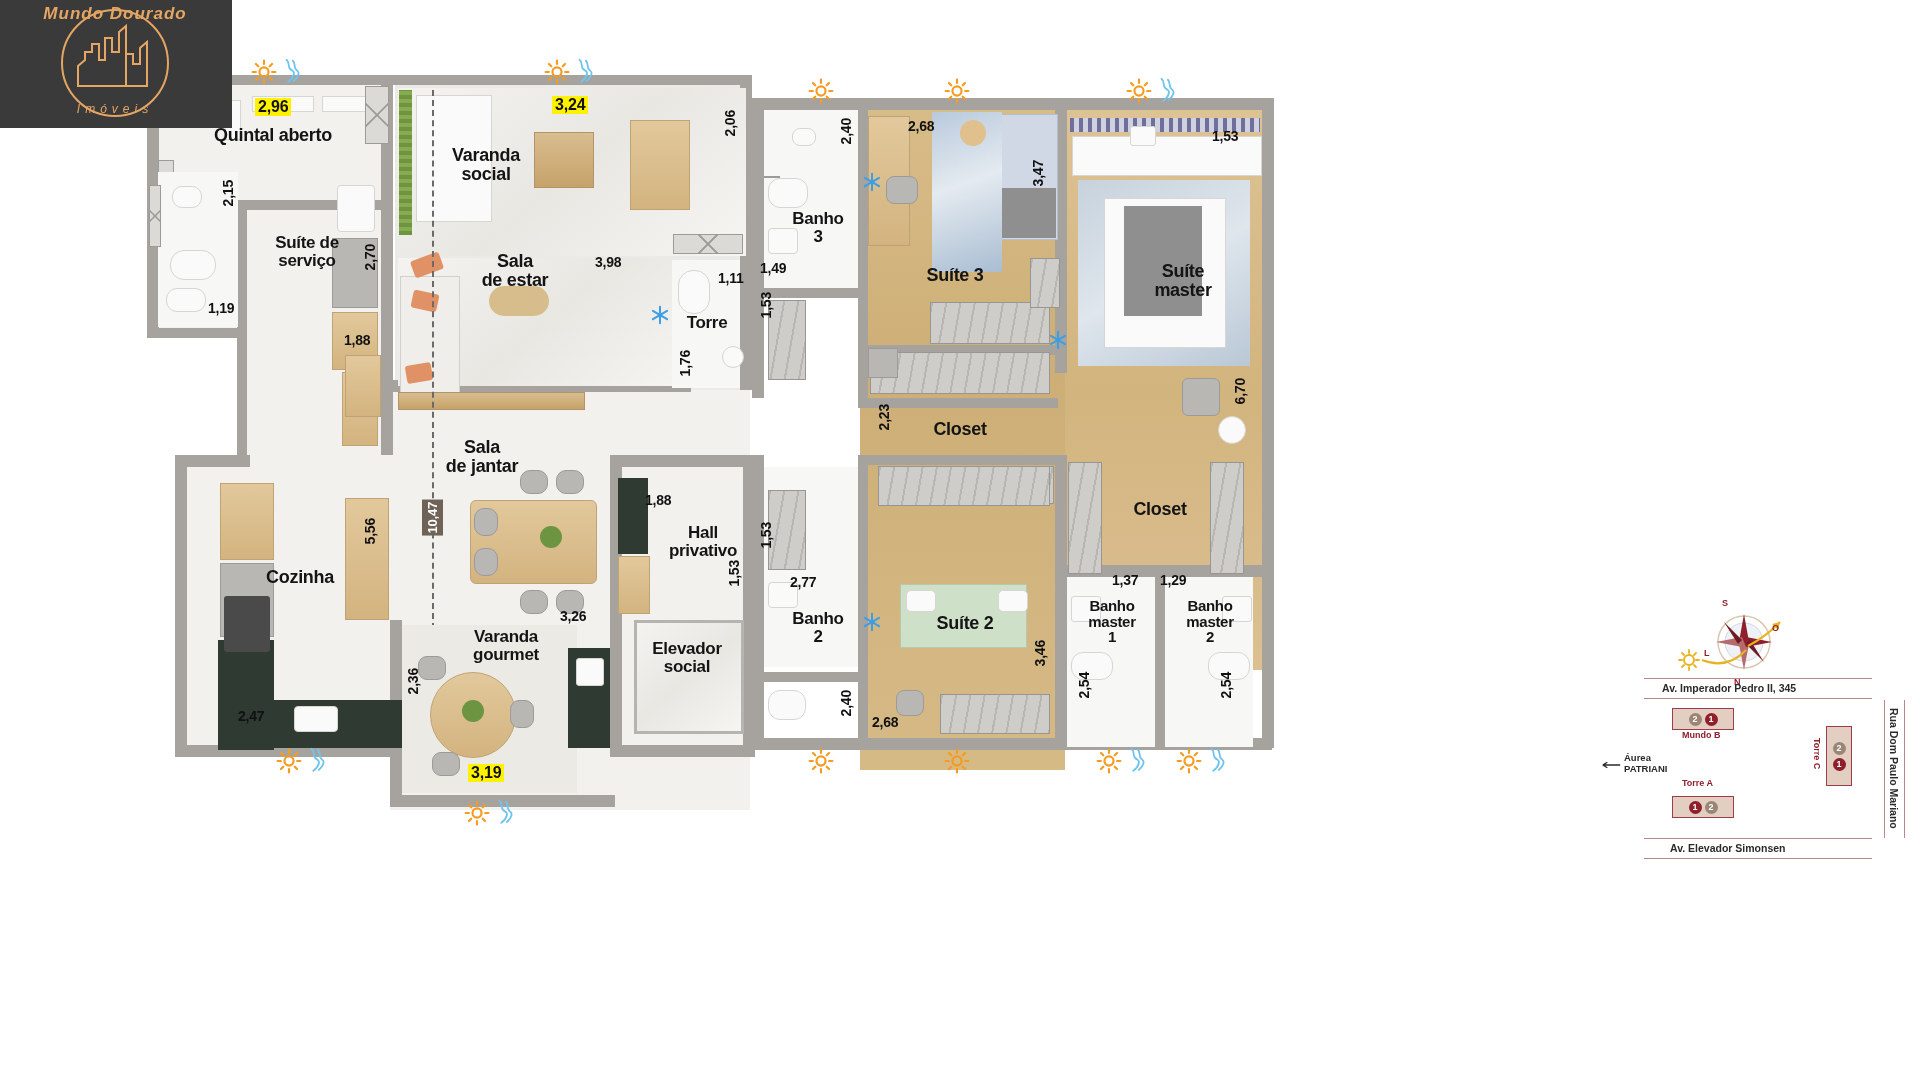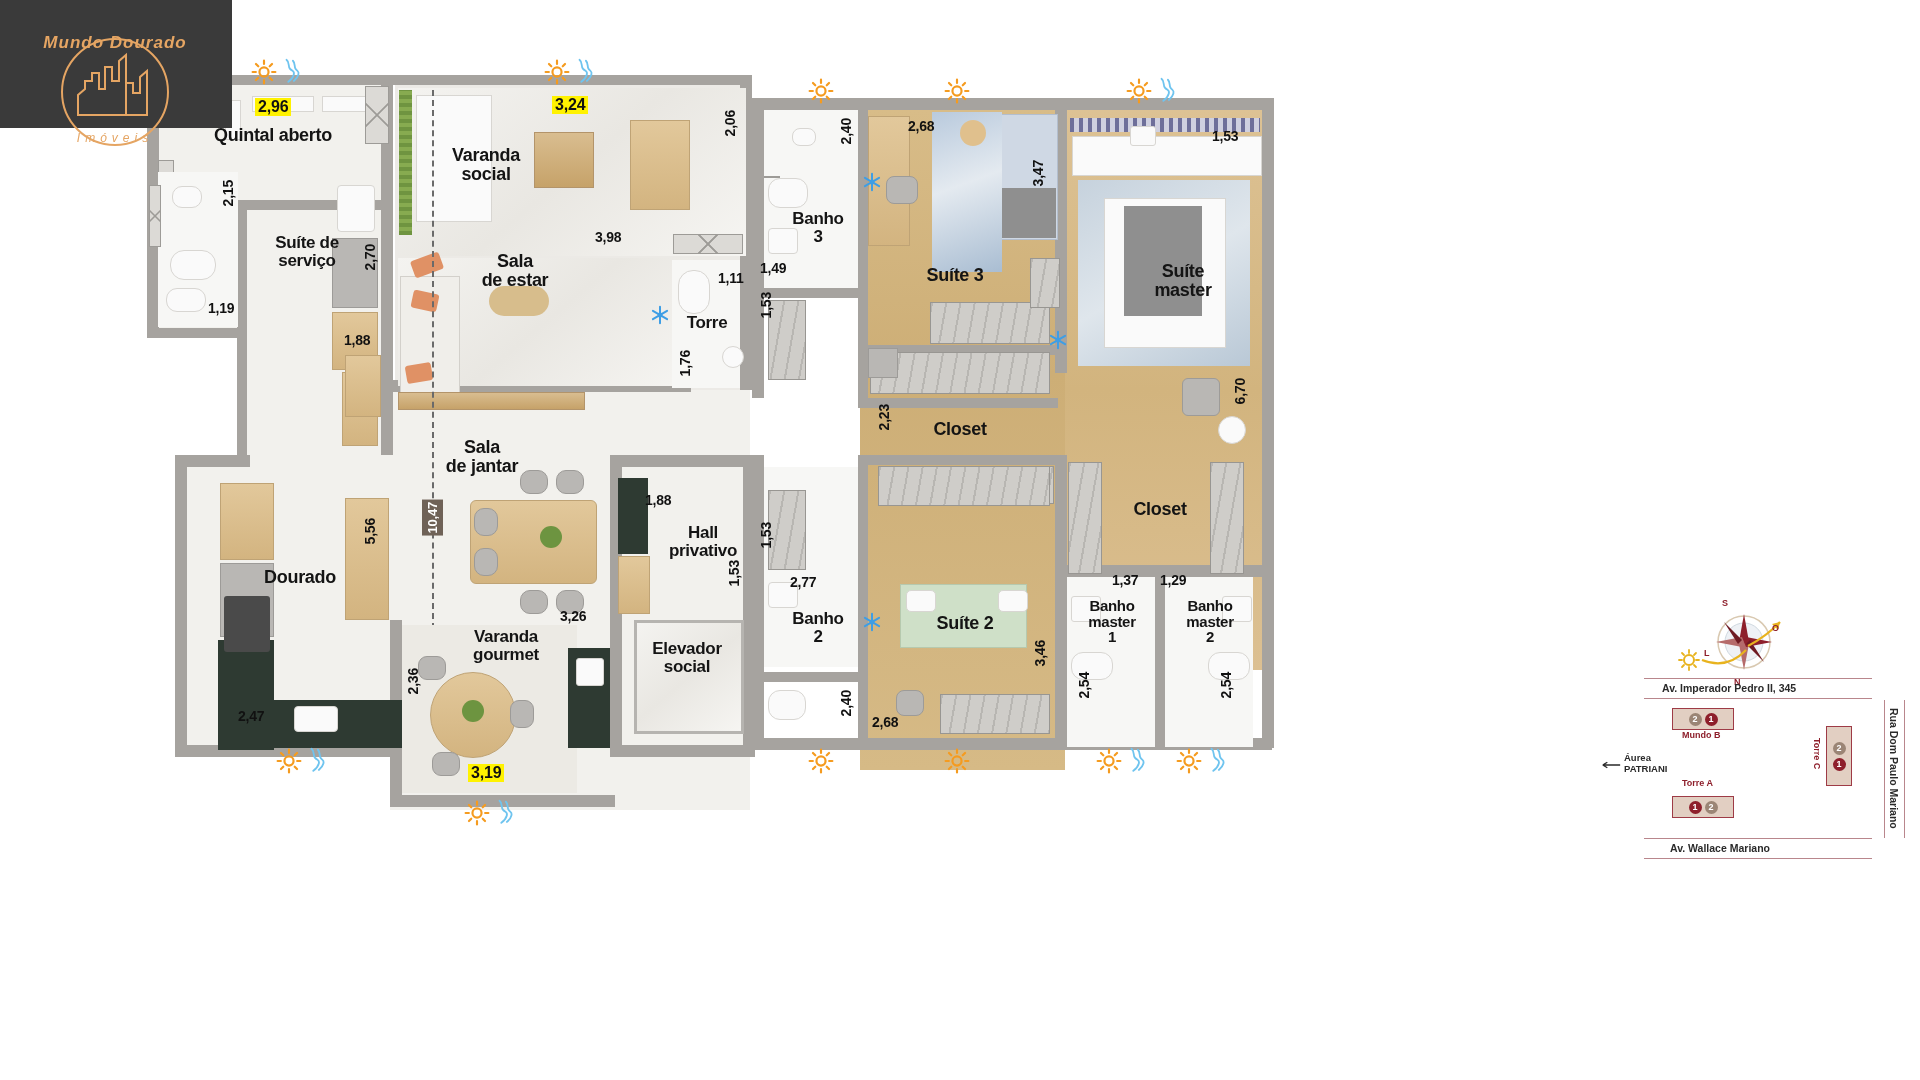--- a/index.html
+++ b/index.html
@@ -8,21 +8,21 @@
     font-family:"Liberation Sans","DejaVu Sans",sans-serif;
     position:relative;overflow:hidden;
   }
   .abs{position:absolute;}
 
   
   #logo-panel{
     left:0;top:0;width:232px;height:128px;background:#3a3a3a;z-index:60;
   }
   #logo-circle{
-    position:absolute;left:30px;top:4px;width:170px;height:118px;margin-top:29px;
+    position:absolute;left:30px;top:4px;width:170px;height:118px;
   }
   .logo-txt-top{
     position:absolute;left:0;top:0;width:170px;text-align:center;color:#e5a563;
     font-size:17px;letter-spacing:1px;font-style:italic;font-weight:bold;
   }
   .logo-txt-bot{
     position:absolute;left:0;bottom:6px;width:170px;text-align:center;color:#e5a563;
     font-size:12px;letter-spacing:5px;font-style:italic;
   }
 
@@ -192,21 +192,21 @@
   <div class="dim v" style="left:722px;top:110px;">2,06</div>
 
   <div class="floor marble abs" style="left:398px;top:258px;width:295px;height:128px;"></div>
   <div class="fx sofa" style="left:400px;top:276px;width:58px;height:115px;"></div>
   <div class="fx cush" style="left:412px;top:256px;width:30px;height:18px;transform:rotate(-20deg);"></div>
   <div class="fx cush" style="left:412px;top:292px;width:26px;height:18px;transform:rotate(12deg);"></div>
   <div class="fx cush" style="left:406px;top:364px;width:26px;height:18px;transform:rotate(-10deg);"></div>
   <div class="fx" style="left:489px;top:286px;width:60px;height:30px;border-radius:30px;background:#d7bd8c;"></div>
   <div class="rlabel lg" style="left:460px;top:252px;width:110px;">Sala
 de estar</div>
-  <div class="dim" style="left:595px;top:229px;">3,98</div>
+  <div class="dim" style="left:595px;top:254px;">3,98</div>
   <div class="fx wd-d" style="left:398px;top:392px;width:185px;height:16px;"></div>
 
   <div class="floor f-bath abs" style="left:672px;top:260px;width:68px;height:128px;"></div>
   <div class="fx wht" style="left:678px;top:270px;width:30px;height:42px;border-radius:15px;"></div>
   <div class="fx wht" style="left:722px;top:346px;width:20px;height:20px;border-radius:50%;"></div>
   <div class="rlabel" style="left:670px;top:314px;width:74px;">Torre</div>
   <div class="dim" style="left:718px;top:270px;">1,11</div>
   <div class="dim v" style="left:677px;top:350px;">1,76</div>
   <div class="fx xdoor" style="left:673px;top:234px;width:68px;height:18px;"></div>
   <div class="snow" style="left:650px;top:305px;">
@@ -232,21 +232,21 @@
   <div class="dim box v" style="left:422px;top:500px;">10,47</div>
 
   <div class="fx wd" style="left:220px;top:483px;width:52px;height:75px;"></div>
   <div class="fx grey" style="left:220px;top:563px;width:52px;height:72px;"></div>
   <div class="fx f-stone" style="left:218px;top:640px;width:56px;height:110px;"></div>
   <div class="fx" style="left:224px;top:596px;width:46px;height:56px;background:#4a4a4a;border-radius:3px;"></div>
   <div class="fx f-stone" style="left:218px;top:700px;width:195px;height:48px;"></div>
   <div class="fx wht" style="left:294px;top:706px;width:42px;height:24px;border-radius:4px;"></div>
   <div class="fx wd" style="left:345px;top:498px;width:42px;height:120px;"></div>
   <div class="fx wd" style="left:345px;top:355px;width:34px;height:60px;"></div>
-  <div class="rlabel lg" style="left:250px;top:568px;width:100px;">Dourado</div>
+  <div class="rlabel lg" style="left:250px;top:568px;width:100px;">Cozinha</div>
   <div class="dim v" style="left:362px;top:518px;">5,56</div>
   <div class="dim" style="left:238px;top:708px;">2,47</div>
 
   <div class="floor f-tile2 abs" style="left:402px;top:625px;width:175px;height:168px;"></div>
   <div class="fx wd" style="left:430px;top:672px;width:84px;height:84px;border-radius:50%;"></div>
   <div class="fx" style="left:462px;top:700px;width:22px;height:22px;border-radius:50%;background:#6d9440;"></div>
   <div class="fx grey" style="left:418px;top:656px;width:26px;height:22px;border-radius:9px;"></div>
   <div class="fx grey" style="left:432px;top:752px;width:26px;height:22px;border-radius:9px;"></div>
   <div class="fx grey" style="left:510px;top:700px;width:22px;height:26px;border-radius:9px;"></div>
   <div class="fx f-stone" style="left:568px;top:648px;width:42px;height:100px;"></div>
@@ -548,21 +548,21 @@
     <div style="position:absolute;left:100px;top:25px;font-size:9px;font-weight:bold;color:#8e1f2b;">O</div>
     <div style="position:absolute;left:32px;top:50px;font-size:9px;font-weight:bold;color:#8e1f2b;">L</div>
   </div>
 
   <div class="streetline" style="left:24px;top:98px;width:228px;"></div>
   <div class="streetline" style="left:24px;top:118px;width:228px;"></div>
   <div class="streetlab" style="left:42px;top:102px;">Av. Imperador Pedro II, 345</div>
 
   <div class="streetline" style="left:24px;top:258px;width:228px;"></div>
   <div class="streetline" style="left:24px;top:278px;width:228px;"></div>
-  <div class="streetlab" style="left:50px;top:262px;">Av. Wallace Mariano</div>
+  <div class="streetlab" style="left:50px;top:262px;">Av. Elevador Simonsen</div>
 
   <div class="streetlineV" style="left:264px;top:120px;height:138px;"></div>
   <div class="streetlineV" style="left:284px;top:120px;height:138px;"></div>
   <div class="streetlab" style="left:268px;top:128px;writing-mode:vertical-rl;">Rua Dom Paulo Mariano</div>
 
   <div class="twr" style="left:52px;top:128px;width:60px;height:20px;">
     <div class="bub b2">2</div>
     <div class="bub b1">1</div>
   </div>
   <div class="twrlab" style="left:62px;top:150px;">Mundo B</div>

